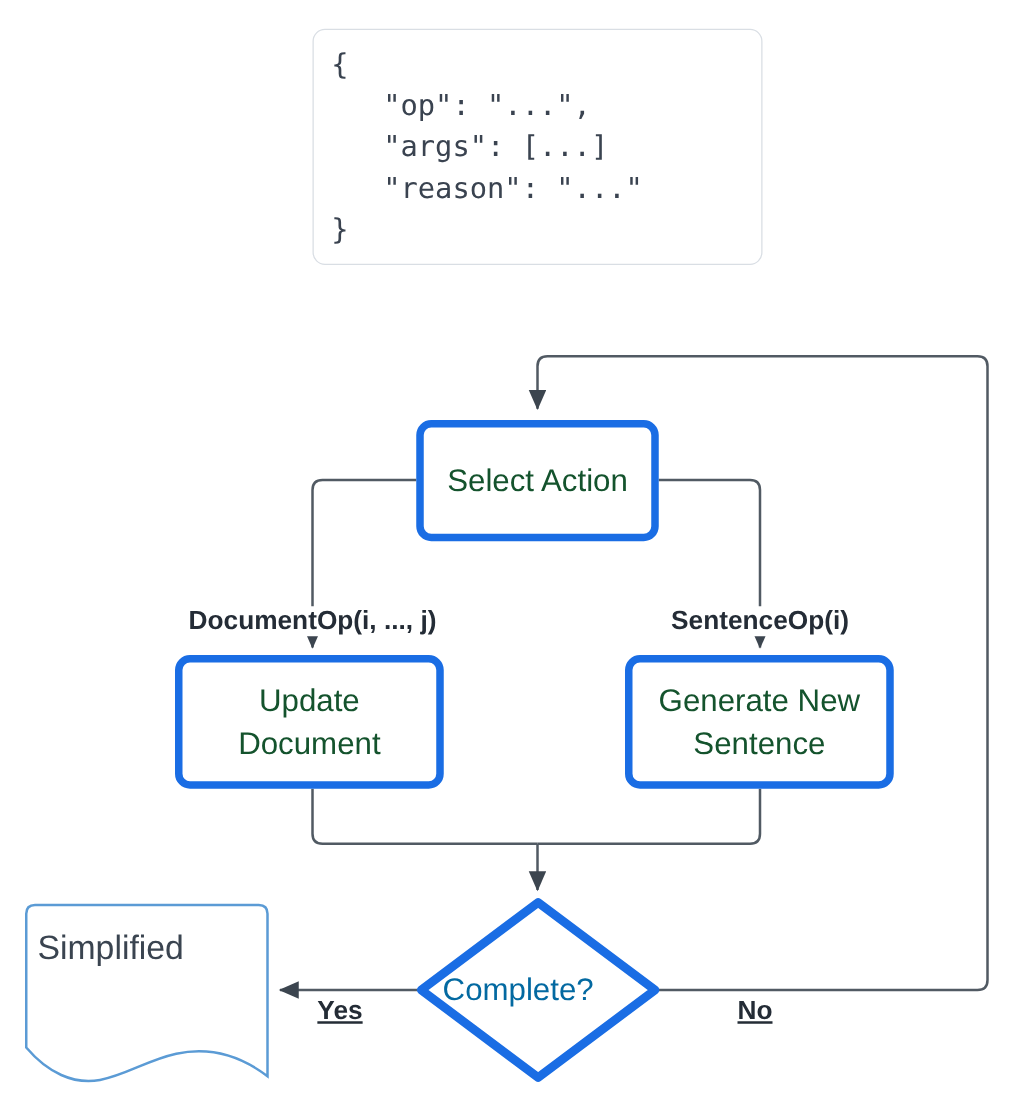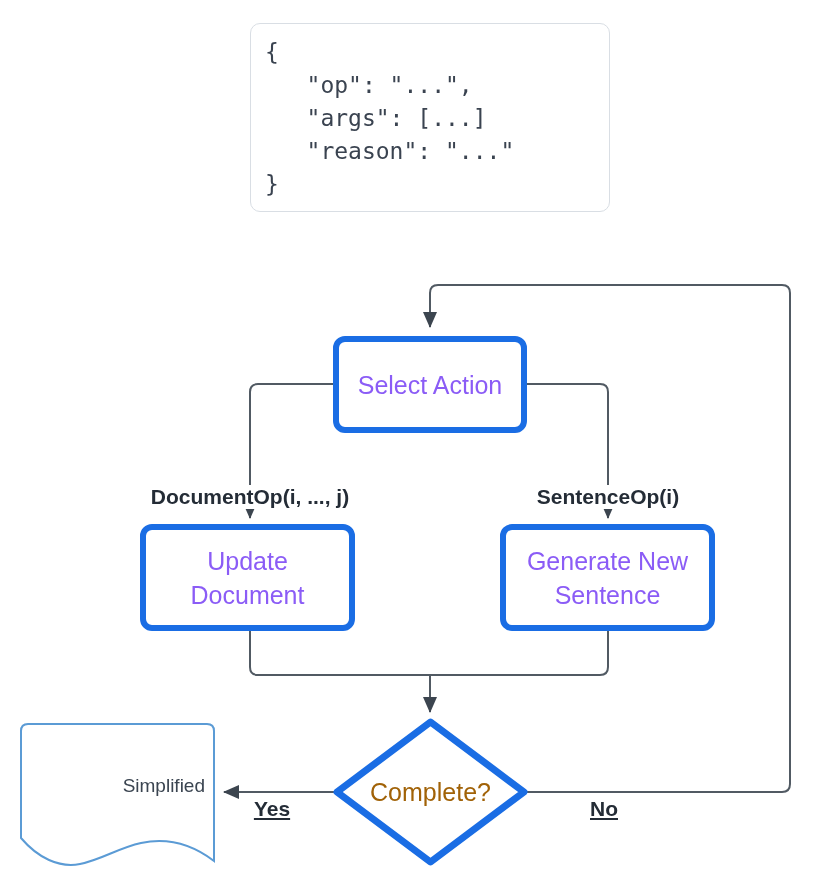--- a/index.html
+++ b/index.html
@@ -22,34 +22,34 @@
   
   svg.canvas { position:absolute; left:0; top:0; z-index:1; }
   .connector { fill:none; stroke:#515a63; stroke-width:2; }
   .shape-diamond { fill:#ffffff; stroke:#1a6de4; stroke-width:7; stroke-linejoin:round; }
   .shape-document { fill:#ffffff; stroke:#5b9bd5; stroke-width:2; }
   
   .node {
     position:absolute; box-sizing:border-box; background:#ffffff;
     border:6px solid #1a6de4; border-radius:12px;
     display:flex; flex-direction:column; align-items:center; justify-content:center;
-    font-size:25px; line-height:34px; color:#8b5cf6; text-align:center; z-index:2;
+    font-size:25px; line-height:34px; color:#14532d; text-align:center; z-index:2;
   }
   .node-select   { left:333px; top:336px; width:194px; height:97px; }
   .node-update   { left:140px; top:524px; width:215px; height:107px; }
   .node-generate { left:500px; top:524px; width:215px; height:107px; }
   
   .diamond-text {
-    position:absolute; left:340px; top:772px; width:181px; height:40px;
+    position:absolute; left:324px; top:772px; width:181px; height:40px;
     display:flex; align-items:center; justify-content:center;
-    font-size:25px; color:#a16207; z-index:2;
+    font-size:25px; color:#0369a1; z-index:2;
   }
   .document-text {
-    position:absolute; left:30px; top:768px; width:175px;
-    font-size:19px; line-height:36px; color:#3a4450; text-align:right; z-index:2;
+    position:absolute; left:30px; top:740px; width:175px;
+    font-size:27px; line-height:36px; color:#3a4450; text-align:left; z-index:2;
   }
   
   .edge-label {
     position:absolute; transform:translate(-50%,-50%);
     background:#ffffff; padding:0 5px; white-space:nowrap;
     font-size:21px; font-weight:bold; color:#242c36; z-index:3;margin-top:18px;
   }
   .lbl-docop  { left:250px; top:479px; }
   .lbl-sentop { left:608px; top:479px;text-align:center; }
   .lbl-yes    { left:272px; top:791px;text-decoration:underline; }

